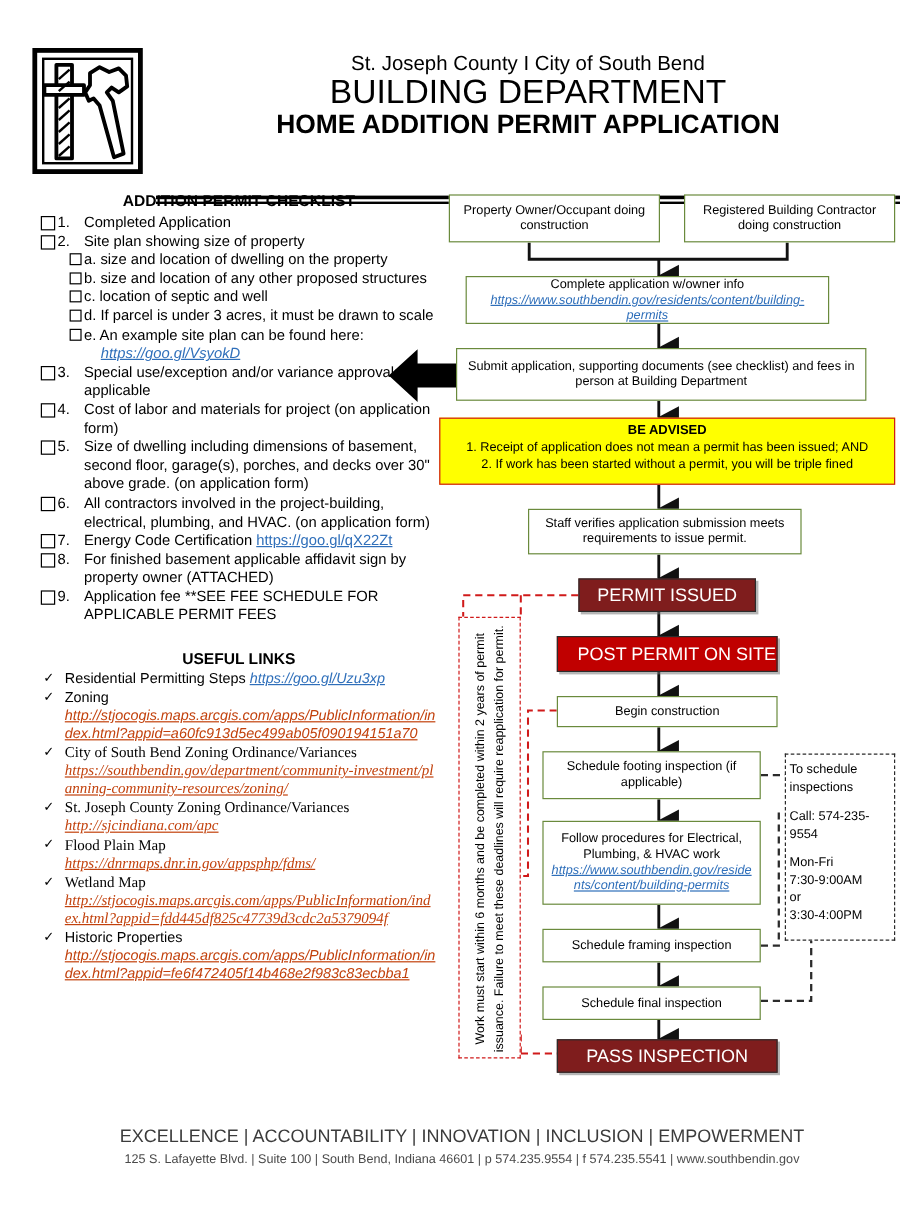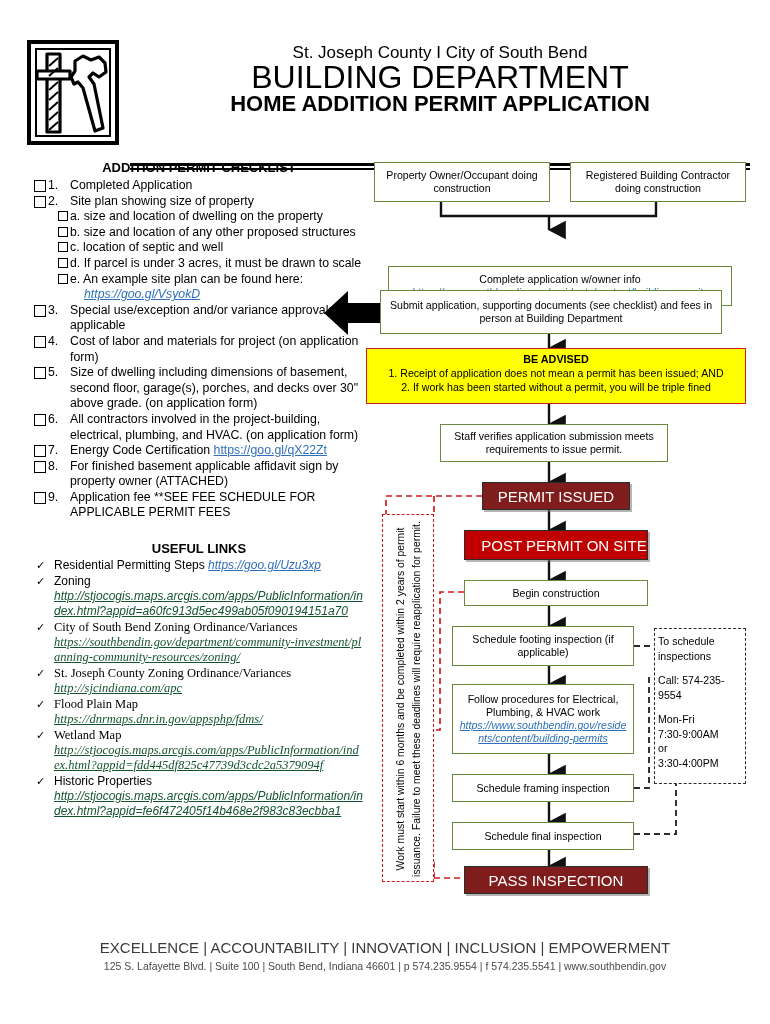--- a/index.html
+++ b/index.html
@@ -16,21 +16,21 @@
   
   .header{position:absolute;left:0;top:32px;width:770px;height:110px;}
   .logo-box{
     position:absolute;left:27px;top:8px;width:92px;height:105px;
     border:4px solid #000;background:#fff;box-sizing:border-box;
   }
   .logo-inner{position:absolute;left:4px;top:4px;right:4px;bottom:4px;border:2px solid #000;box-sizing:border-box;}
   .logo-svg{position:absolute;left:0;top:0;}
   .head-text{position:absolute;left:130px;top:10px;width:620px;text-align:center;}
   .head-line1{font-size:17px;letter-spacing:0px;line-height:21px;}
-  .head-line2{font-size:32px;line-height:28px;letter-spacing:0px;}
+  .head-line2{font-size:28px;line-height:28px;letter-spacing:0px;}
   .head-line3{font-size:22px;font-weight:bold;line-height:26px;letter-spacing:0px;}
   .rule-wrap{position:absolute;left:130px;top:131px;width:620px;}
   .rule-a{height:3px;background:#000;}
   .rule-b{height:2px;background:#000;margin-top:2px;}
 
   
   .left-col{position:absolute;left:34px;top:160px;width:330px;}
   .col-title{text-align:center;font-weight:bold;font-size:13px;margin:0 0 3px 0;letter-spacing:0px;}
   .ck-row{display:flex;align-items:flex-start;margin-bottom:0px;}
   .ck-box{
@@ -43,21 +43,21 @@
   .ck-sub{margin-left:24px;}
   .ck-sub .ck-txt{padding-left:2px;}
   .lnk{color:#2f6fba;text-decoration:underline;font-style:italic;}
   .lnk-u{color:#2f6fba;text-decoration:underline;}
 
   .links-title{text-align:center;font-weight:bold;font-size:13px;margin:20px 0 2px 0;}
   .lk-row{display:flex;align-items:flex-start;margin-bottom:1px;}
   .lk-check{width:18px;flex:0 0 18px;font-size:11px;line-height:15px;padding-left:2px;}
   .lk-body{font-size:12px;line-height:15px;}
   .lk-body.serif{font-family:"Liberation Serif", serif;font-size:12.5px;}
-  .lk-url{display:block;color:#14532d;text-decoration:underline;font-style:italic;word-break:break-all;}
+  .lk-url{display:block;color:#c2410c;text-decoration:underline;font-style:italic;word-break:break-all;}
 
   
   .flow{position:absolute;left:366px;top:162px;width:396px;height:740px;}
   .fsvg{position:absolute;left:0;top:0;}
   .node{
     position:absolute;box-sizing:border-box;background:#fff;
     border:1.4px solid #6a8a3c;
     display:flex;align-items:center;justify-content:center;
     text-align:center;font-size:10.6px;line-height:13px;padding:3px 4px;
   }
@@ -327,21 +327,21 @@
       </g>
     </svg>
 
     <div class="node" style="left:8px;top:0px;width:176px;height:40px;">
       <div class="in">Property Owner/Occupant doing construction</div>
     </div>
     <div class="node" style="left:204px;top:0px;width:176px;height:40px;">
       <div class="in">Registered Building Contractor doing construction</div>
     </div>
 
-    <div class="node" style="left:22px;top:68px;width:344px;height:40px;margin-top:36px;">
+    <div class="node" style="left:22px;top:68px;width:303px;height:40px;">
       <div class="in">
         <div>Complete application w/owner info</div>
         <a class="flink" href="#">https://www.southbendin.gov/residents/content/building-permits</a>
       </div>
     </div>
 
     <svg style="position:absolute;left:-42px;top:127px;" width="56" height="48" viewBox="0 0 56 48">
       <path d="M0,24 L24,2 L24,14 L56,14 L56,34 L24,34 L24,46 Z" fill="#000"></path>
     </svg>
 

